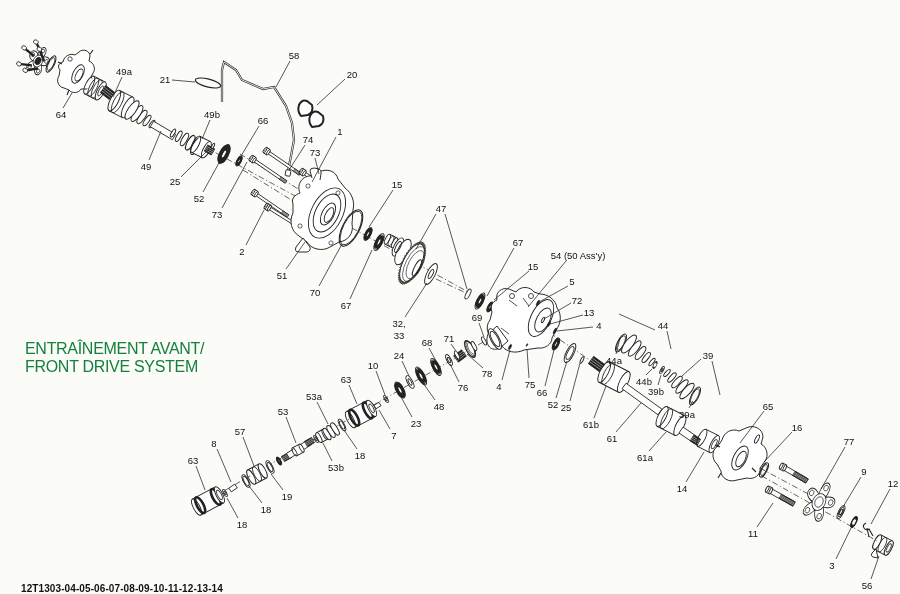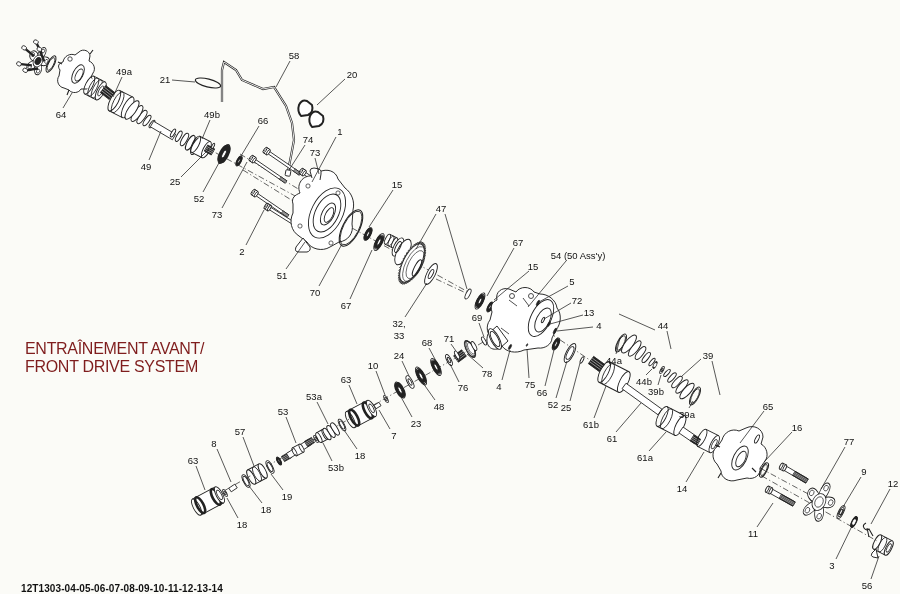--- a/index.html
+++ b/index.html
@@ -1,18 +1,18 @@
 <!DOCTYPE html>
 <html><head>
 <meta charset="utf-8">
 <style>
   html,body{margin:0;padding:0;}
   body{font-family:"Liberation Sans", sans-serif;}
   .stage{position:relative;width:900px;height:594px;overflow:hidden;}
-  .title-block{position:absolute;left:25px;top:340px;color:#7f1d1d;
+  .title-block{position:absolute;left:25px;top:340px;color:#15803d;
     font-size:16px;line-height:18px;letter-spacing:-0.3px;white-space:pre;}
   .footer-code{position:absolute;left:21px;top:583px;color:#111;font-size:10px;letter-spacing:0.1px;font-weight:bold;}
   svg text{font-family:"Liberation Sans", sans-serif;fill:#111;}
 </style>
 </head>
 <body style="background: rgb(251, 251, 247);">
 
 <div class="stage">
   <svg id="art" width="900" height="594" viewBox="0 0 900 594" style="background: rgb(251, 251, 247);">
       <g></g>

